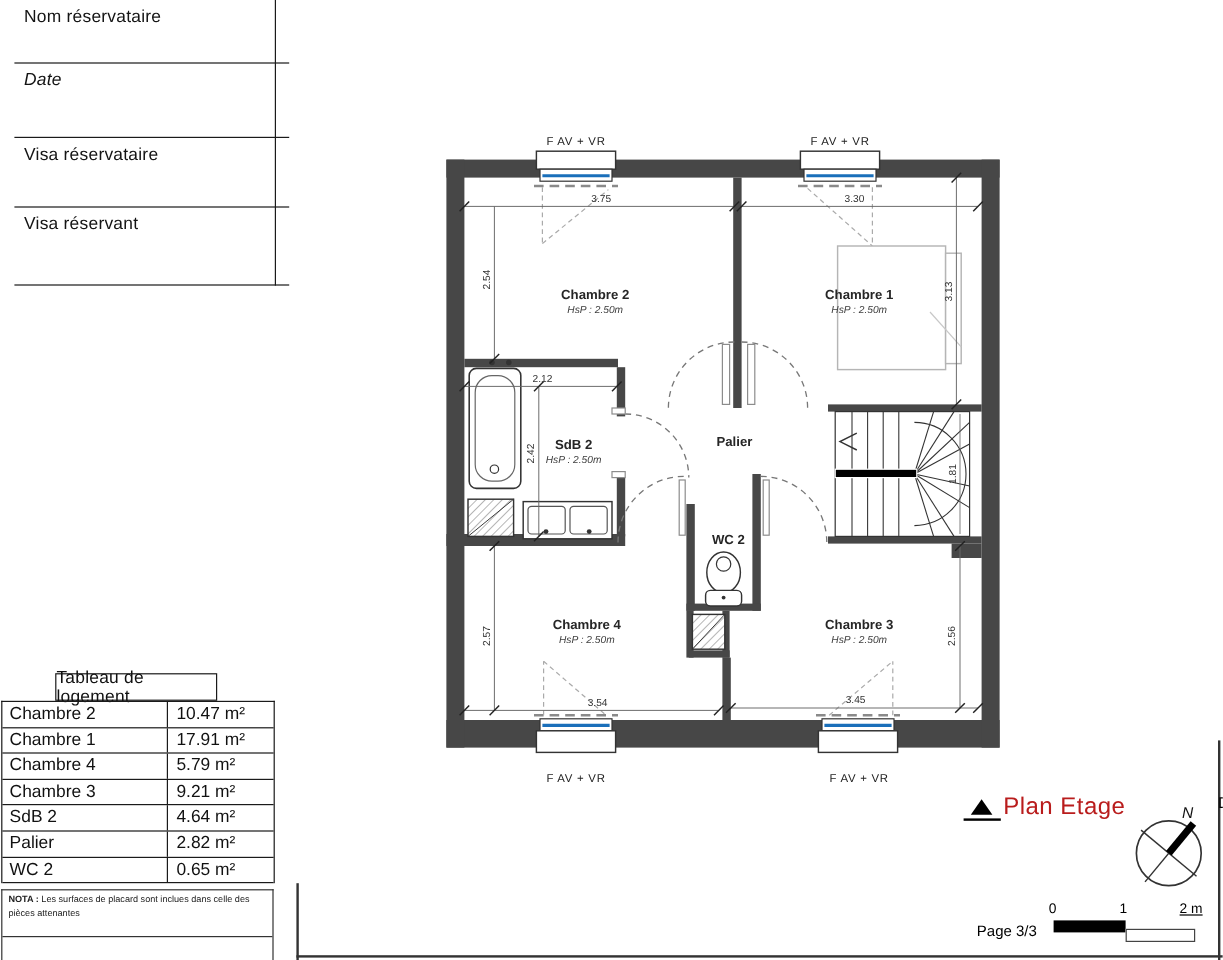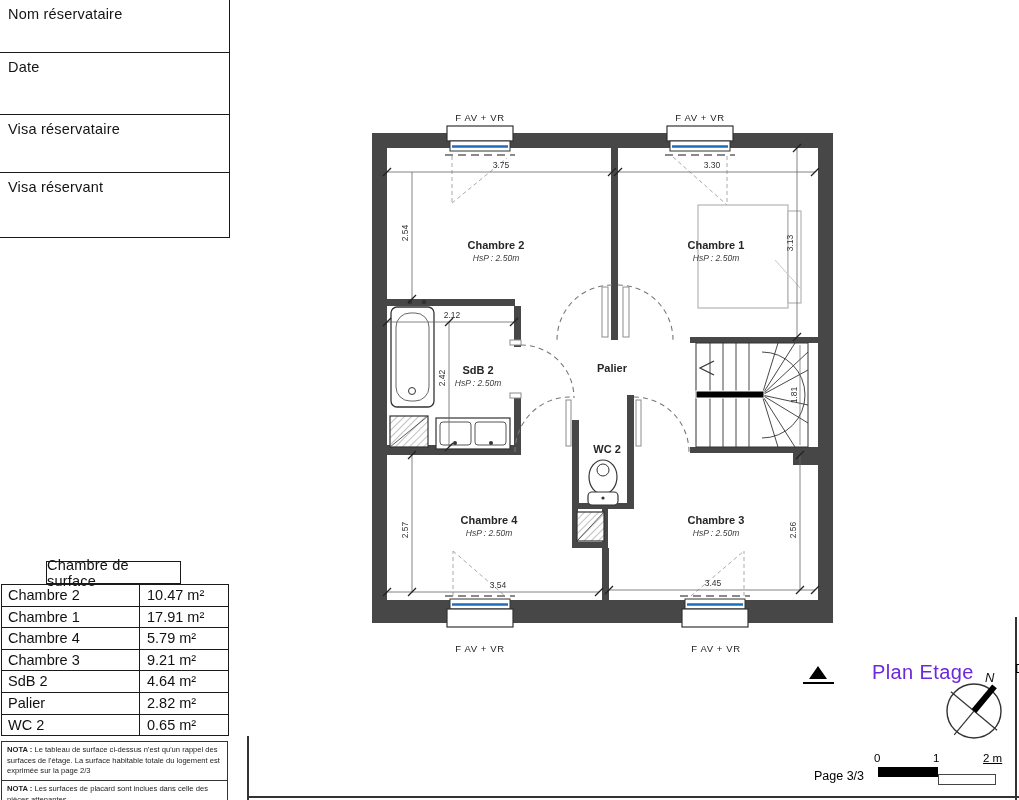--- a/index.html
+++ b/index.html
@@ -2,21 +2,21 @@
 <html><head>
 <meta charset="utf-8">
 <style>
   html,body{margin:0;padding:0;}
   .page{position:relative;width:1019px;height:800px;background:#fff;overflow:hidden;
         font-family:"Liberation Sans",sans-serif;color:#111;}
   .abs{position:absolute;}
 
   
   .form-block{left:0;top:0;width:229px;height:238px;border-right:1.6px solid #1a1a1a;}
-  .form-cell{position:absolute;left:0;width:229px;border-bottom:1.6px solid #1a1a1a;box-sizing:border-box;}
+  .form-cell{position:absolute;left:12px;width:229px;border-bottom:1.6px solid #1a1a1a;box-sizing:border-box;}
   .form-cell span{display:block;padding:6px 0 0 8px;font-size:14.5px;letter-spacing:.2px;color:#141414;}
 
   
   .tbl-header{left:46px;top:561px;width:135px;height:23px;border:1.6px solid #1a1a1a;box-sizing:border-box;
               display:flex;align-items:center;justify-content:center;font-size:14.5px;letter-spacing:.2px;}
   .tbl{left:1px;top:584px;width:228px;border-left:1.6px solid #1a1a1a;border-right:1.6px solid #1a1a1a;
        border-top:1.6px solid #1a1a1a;box-sizing:border-box;}
   .tbl-row{display:flex;height:21.6px;border-bottom:1.6px solid #1a1a1a;box-sizing:border-box;font-size:14.5px;}
   .tbl-room{width:137px;padding:2px 0 0 6px;box-sizing:border-box;}
   .tbl-area{flex:1;border-left:1.6px solid #1a1a1a;padding:2px 0 0 7px;box-sizing:border-box;}
@@ -25,21 +25,21 @@
   .notes{left:1px;top:741px;width:227px;height:59px;border:1.4px solid #333;border-bottom:none;box-sizing:border-box;}
   .note{padding:3px 5px 2px 5px;font-size:7.6px;line-height:1.4;color:#222;}
   .note:first-child{border-bottom:1.4px solid #333;height:33px;box-sizing:content-box;}
   .nota-label{font-weight:bold;}
 
   
   .vline{width:1.6px;background:#333;}
   .hline{height:1.6px;background:#333;}
 
   
-  .plan-title{left:872px;top:661px;font-size:20px;letter-spacing:.4px;color:#6d28d9;}
+  .plan-title{left:836px;top:661px;font-size:20px;letter-spacing:.4px;color:#b91c1c;}
   .tri{left:809px;top:666px;width:0;height:0;border-left:9px solid transparent;
        border-right:9px solid transparent;border-bottom:13px solid #000;}
   .tri-under{left:803px;top:682px;width:31px;height:2px;background:#000;}
   .page-num{left:814px;top:769px;font-size:12.5px;color:#000;}
   .scale-lbl{font-size:11.5px;color:#000;}
   .bar-black{left:878px;top:767px;width:60px;height:10px;background:#000;}
   .bar-white{left:938px;top:774px;width:58px;height:11px;background:#fff;border:1.3px solid #444;box-sizing:border-box;}
   .edge-d{left:1015px;top:661px;font-size:13px;color:#000;}
 
   svg text{font-family:"Liberation Sans",sans-serif;}
@@ -255,32 +255,32 @@
     <text class="t-dim" transform="rotate(-90 408,530)" x="408" y="530" text-anchor="middle">2.57</text>
     <text class="t-dim" x="498" y="588" text-anchor="middle">3.54</text>
     <text class="t-dim" x="713" y="586" text-anchor="middle">3.45</text>
     <text class="t-dim" transform="rotate(-90 796,530)" x="796" y="530" text-anchor="middle">2.56</text>
   </svg>
 
   <div class="abs form-block">
     <div class="form-cell" style="top:0;height:53px;">
       <span>Nom réservataire</span>
       </div>
-    <div class="form-cell" style="top:53px;height:62px;">
+    <div class="form-cell" style="top:53px;height:62px;font-style:italic;">
       <span>Date</span>
       </div>
     <div class="form-cell" style="top:115px;height:58px;">
       <span>Visa réservataire</span>
       </div>
     <div class="form-cell" style="top:173px;height:65px;">
       <span>Visa réservant</span>
       </div>
   </div>
 
-  <div class="abs tbl-header">Chambre de surface</div>
+  <div class="abs tbl-header">Tableau de logement</div>
   <div class="abs tbl">
     <div class="tbl-row">
       <span class="tbl-room">Chambre 2</span>
       <span class="tbl-area">10.47 m²</span>
       </div>
     <div class="tbl-row">
       <span class="tbl-room">Chambre 1</span>
       <span class="tbl-area">17.91 m²</span>
       </div>
     <div class="tbl-row">
@@ -299,24 +299,20 @@
       <span class="tbl-room">Palier</span>
       <span class="tbl-area">2.82 m²</span>
       </div>
     <div class="tbl-row">
       <span class="tbl-room">WC 2</span>
       <span class="tbl-area">0.65 m²</span>
       </div>
   </div>
 
   <div class="abs notes">
-    <div class="note">
-      <span class="nota-label">NOTA :</span>
-      <span>Le tableau de surface ci-dessus n'est qu'un rappel des surfaces de l'étage. La surface habitable totale du logement est exprimée sur la page 2/3</span>
-    </div>
     <div class="note">
       <span class="nota-label">NOTA :</span>
       <span>Les surfaces de placard sont inclues dans celle des pièces attenantes</span>
     </div>
   </div>
 
   <div class="abs vline" style="left:247px;top:736px;height:64px;"></div>
   <div class="abs hline" style="left:247px;top:796px;width:772px;"></div>
   <div class="abs vline" style="left:1015px;top:617px;height:183px;"></div>
   <div class="abs edge-d">D</div>

